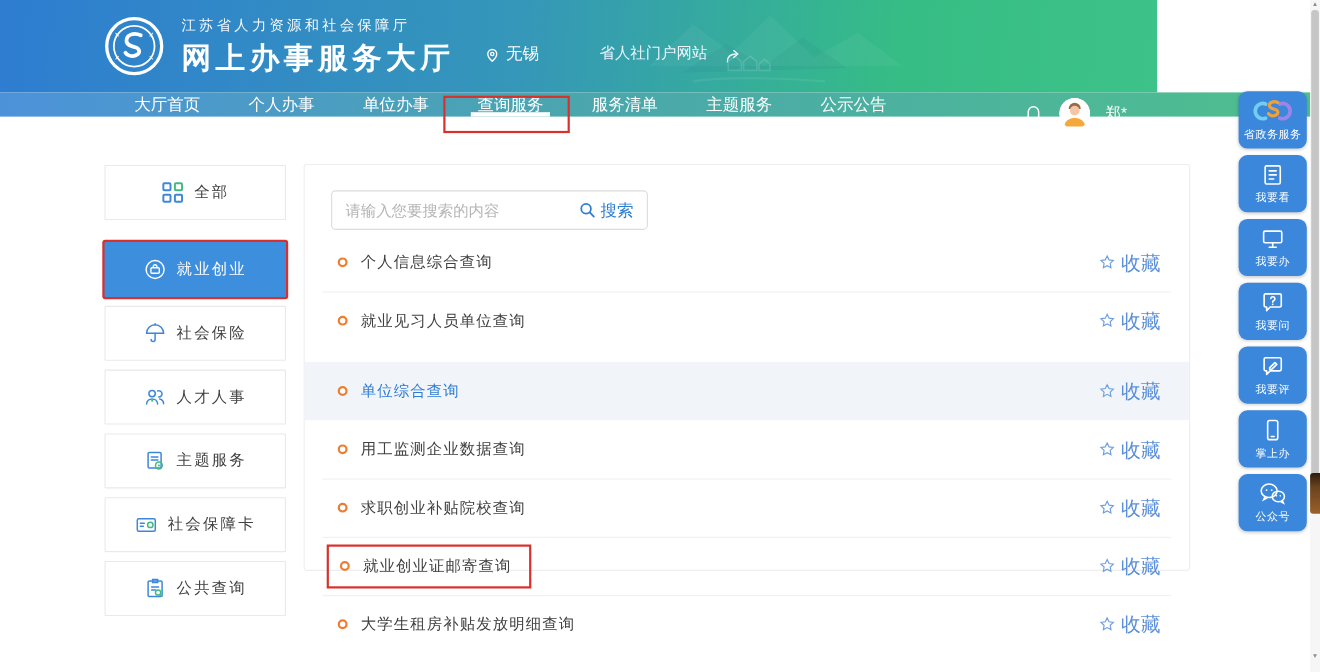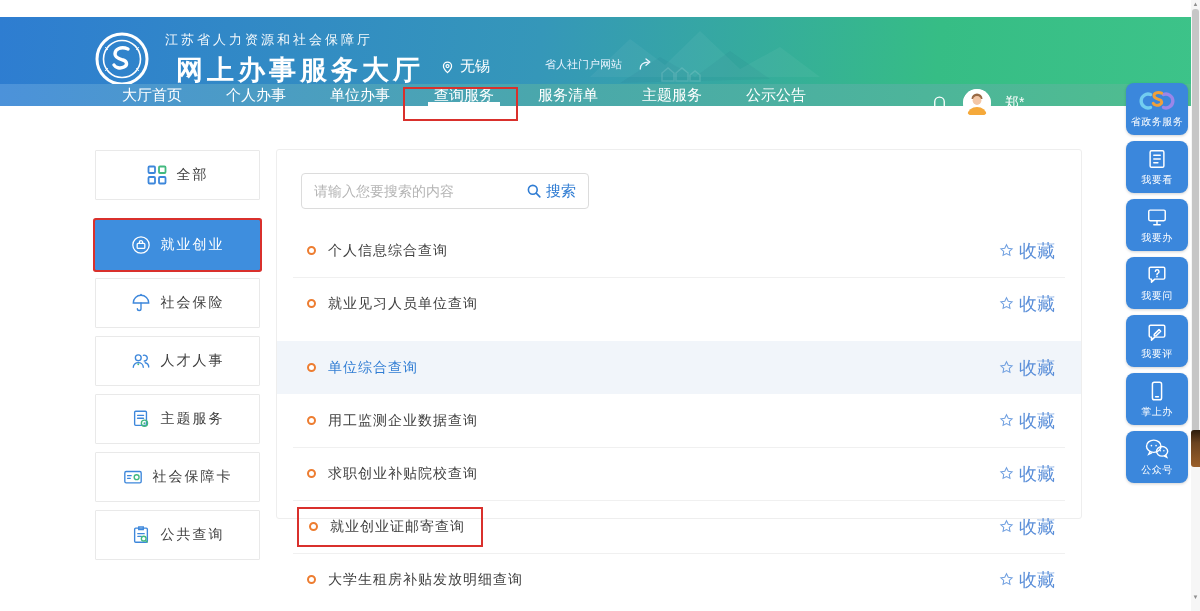--- a/index.html
+++ b/index.html
@@ -3,31 +3,31 @@
 <meta charset="utf-8">
 <style>
   * { margin:0; padding:0; box-sizing:border-box; }
   html,body { width:1200px; height:611px; overflow:hidden; }
   body {
     font-family:"Liberation Sans","DejaVu Sans",sans-serif;
     background:#ffffff; position:relative; color:#333;
   }
   
   .banner {
-    position:absolute; left:0; top:17px; width:1200px; height:84px;
+    position:absolute; left:0; top:0; width:1052px; height:84px;
     background:linear-gradient(95deg,#2e7dd1 0%,#3597b9 45%,#36bd85 78%,#3dc389 100%);
     overflow:hidden;
   }
   .banner-inner { position:absolute; left:95px; top:0; height:84px; display:flex; align-items:center; }
   .logo-badge { width:54px; height:54px; margin-right:16px; flex:0 0 auto; }
   .title-block { color:#fff; }
   .dept-name { font-size:13px; letter-spacing:3px; opacity:.95; margin-bottom:3px; }
-  .site-title { font-size:27px; font-weight:bold; letter-spacing:4px;margin-left:11px; }
+  .site-title { font-size:27px; font-weight:bold; letter-spacing:4px; }
   .banner-city { position:absolute; left:440px; top:40px; display:flex; align-items:center; gap:5px; color:#fff; font-size:15px; }
-  .banner-portal { position:absolute; left:545px; top:40px; display:flex; align-items:flex-start; gap:16px; color:#eaf4ff; font-size:11px; cursor:pointer; }
+  .banner-portal { position:absolute; left:545px; top:40px; display:flex; align-items:flex-end; gap:16px; color:#eaf4ff; font-size:14px; cursor:pointer; }
   .scenery { position:absolute; left:590px; top:0; opacity:.6; }
   
   .nav {
     position:absolute; left:0; top:84px; width:1200px; height:22px;
     background:linear-gradient(95deg,#4c92da 0%,#4aa7ac 45%,#4fbf8d 100%);
     display:flex; align-items:stretch; color:#fff; font-size:15px;
   }
   .nav-items { display:flex; padding-left:100px; }
   .nav-item { padding:0 22px; display:flex; align-items:center; position:relative; cursor:pointer; white-space:nowrap; }
   .nav-item.active::after {
@@ -58,21 +58,21 @@
   .search-wrap {
     position:absolute; left:24px; top:23px; width:288px; height:36px;
     border:1px solid #dcdcdc; border-radius:4px; display:flex; align-items:center; background:#fff;
   }
   .search-input {
     flex:1; border:none; outline:none; font-size:14px; padding:0 8px 0 12px; color:#333;
     font-family:inherit; min-width:0; background:transparent;
   }
   .search-input::placeholder { color:#b5b5b5; }
   .search-btn { display:flex; align-items:center; gap:4px; padding:0 12px 0 4px; color:#2f7cd3; font-size:15px; cursor:pointer; flex:0 0 auto; }
-  .service-list { position:absolute; left:0; top:74px; width:100%; }
+  .service-list { position:absolute; left:0; top:62px; width:100%; }
   .service-row {
     height:53px; display:flex; align-items:center; padding:0 26px 0 30px; position:relative; cursor:pointer;
   }
   .service-row + .service-row::before {
     content:""; position:absolute; left:16px; right:16px; top:0; height:1px; background:#f0f0f0;
   }
   .service-row.hl { background:#f1f5fa;margin-top:11px; }
   .service-row.hl::before, .service-row.hl + .service-row::before { display:none; }
   .row-left { display:flex; align-items:center; gap:12px; }
   .row-left.annot { border:2px solid #d9302c; padding:9px 16px 9px 10px; margin-left:-10px; }

